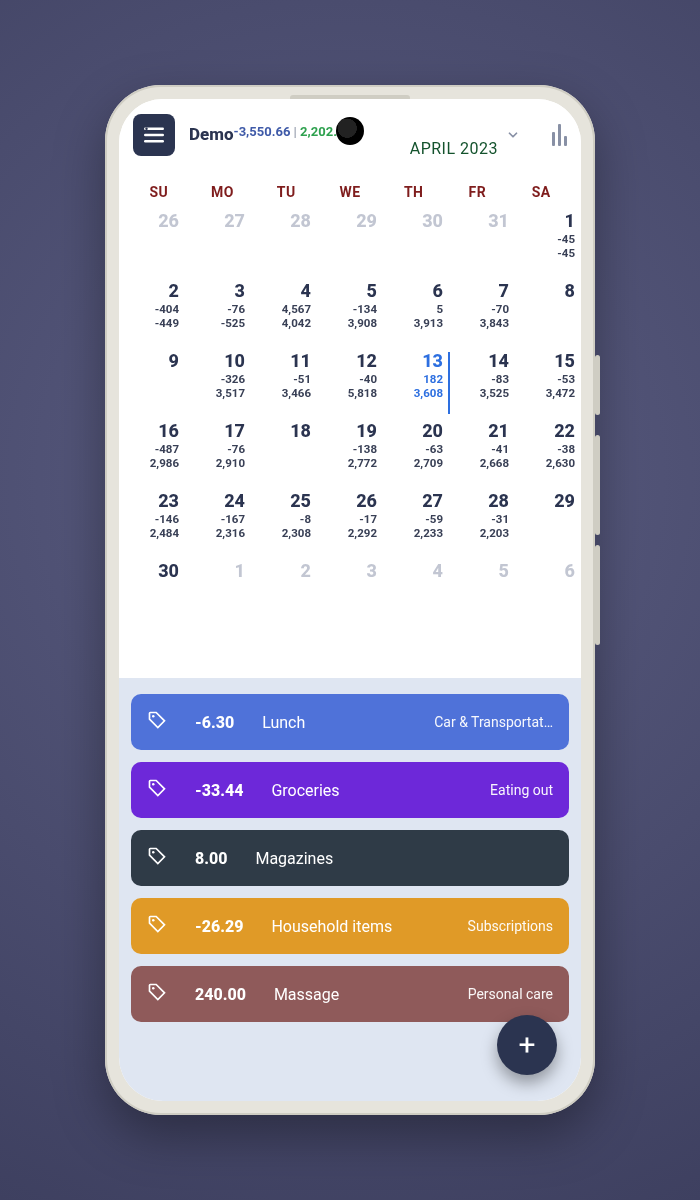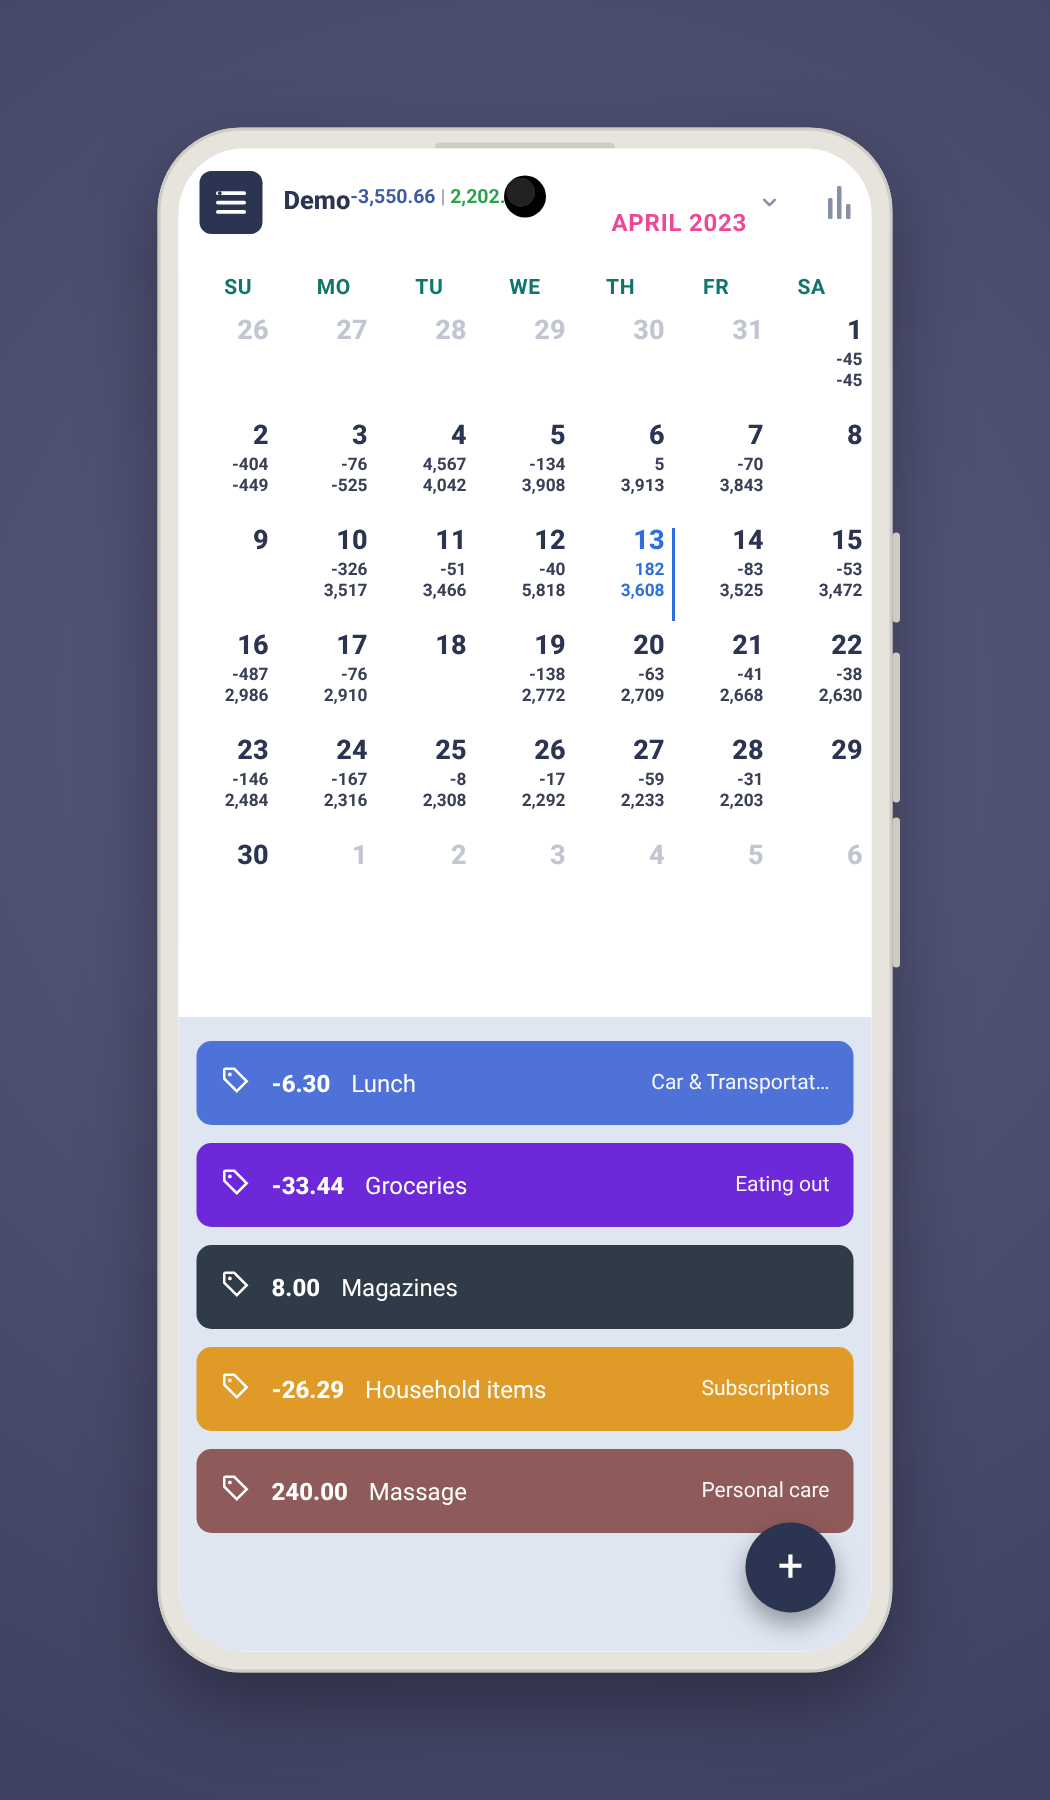--- a/index.html
+++ b/index.html
@@ -57,32 +57,32 @@
   }
   .menu-btn svg { width:20px; height:16px; }
   .acct { display:flex; flex-direction:row; line-height:1.2; }
   .acct-name { font-weight:800; color:#2b3450; font-size:17px; }
   .acct-bal { font-size:13px; font-weight:700; }
   .bal-neg { color:#3f5aa8; }
   .bal-sep { color:#9aa0b0; }
   .bal-pos { color:#2fa14f; }
   .spacer { flex:1; }
   .month-picker { display:flex; align-items:center; gap:8px; cursor:pointer; }
-  .month-label { font-weight:700; color:#ec4899; letter-spacing:.5px; font-size:16px;margin-top:28px; }
+  .month-label { font-weight:400; color:#14532d; letter-spacing:.5px; font-size:16px;margin-top:28px; }
   .chev { width:14px; height:14px; }
   .bars-btn { margin-left:18px; display:flex; align-items:flex-end; gap:3px; height:22px; }
   .bars-btn span { width:3px; background:#8890a5; border-radius:1px; }
   .bars-btn span:nth-child(1){height:14px}
   .bars-btn span:nth-child(2){height:22px}
   .bars-btn span:nth-child(3){height:10px}
 
   
   .cal-wrap { background:#fff; box-shadow: 0 6px 10px -6px rgba(40,50,80,.15); }
   .dow { display:grid; grid-template-columns:repeat(7,1fr); padding: 14px 8px 8px;}
-  .dow div { text-align:center; font-size:14px; color:#0f766e; font-weight:700; letter-spacing:.5px; }
+  .dow div { text-align:center; font-size:14px; color:#7f1d1d; font-weight:700; letter-spacing:.5px; }
   .grid { display:grid; grid-template-columns:repeat(7,1fr); }
   .cell {
     height: 70px; padding: 4px 6px 2px 2px;
     text-align:right; position:relative;
   }
   .daynum { font-size:18px; font-weight:800; color:#2b3450; line-height:1; }
   .muted .daynum { color:#c2c6d2; }
   .vals { margin-top:2px; font-size:11.5px; line-height:1.25; font-weight:700; color:#394056; }
   .vals .row2 { display:block; }
   .today .daynum { color:#2d6fe0; }
@@ -91,21 +91,21 @@
     content:""; position:absolute; top:4px; right:-1px; width:2px; height:calc(100% - 8px);
     background:#2d6fe0;
   }
 
   
   .tx-area { flex:1; background:#dfe6f2; padding: 16px 12px 90px; overflow:hidden; }
   .tx-head { display:flex; justify-content:space-between; color:#3b4560; font-size:14px; padding:0 4px 12px; }
   .tx-head .amt { font-weight:700; }
   .tx {
     border-radius:10px; padding:16px 16px; color:#fff; display:flex; align-items:center;
-    gap:14px; margin-bottom:12px;
+    gap:28px; margin-bottom:12px;
   }
   .tx .tag { flex:0 0 auto; }
   .tx .tag svg{ width:20px; height:20px; }
   .tx .amount { font-weight:800; font-size:16px; }
   .tx .name { font-size:16px; }
   .tx .right { margin-left:auto; font-size:14px; opacity:.95; max-width:150px; white-space:nowrap; overflow:hidden; text-overflow:ellipsis; }
   .c-blue   { background:#4f72d9; }
   .c-red    { background:#6d28d9; }
   .c-dark   { background:#2f3b47; }
   .c-amber  { background:#e09a27; }

